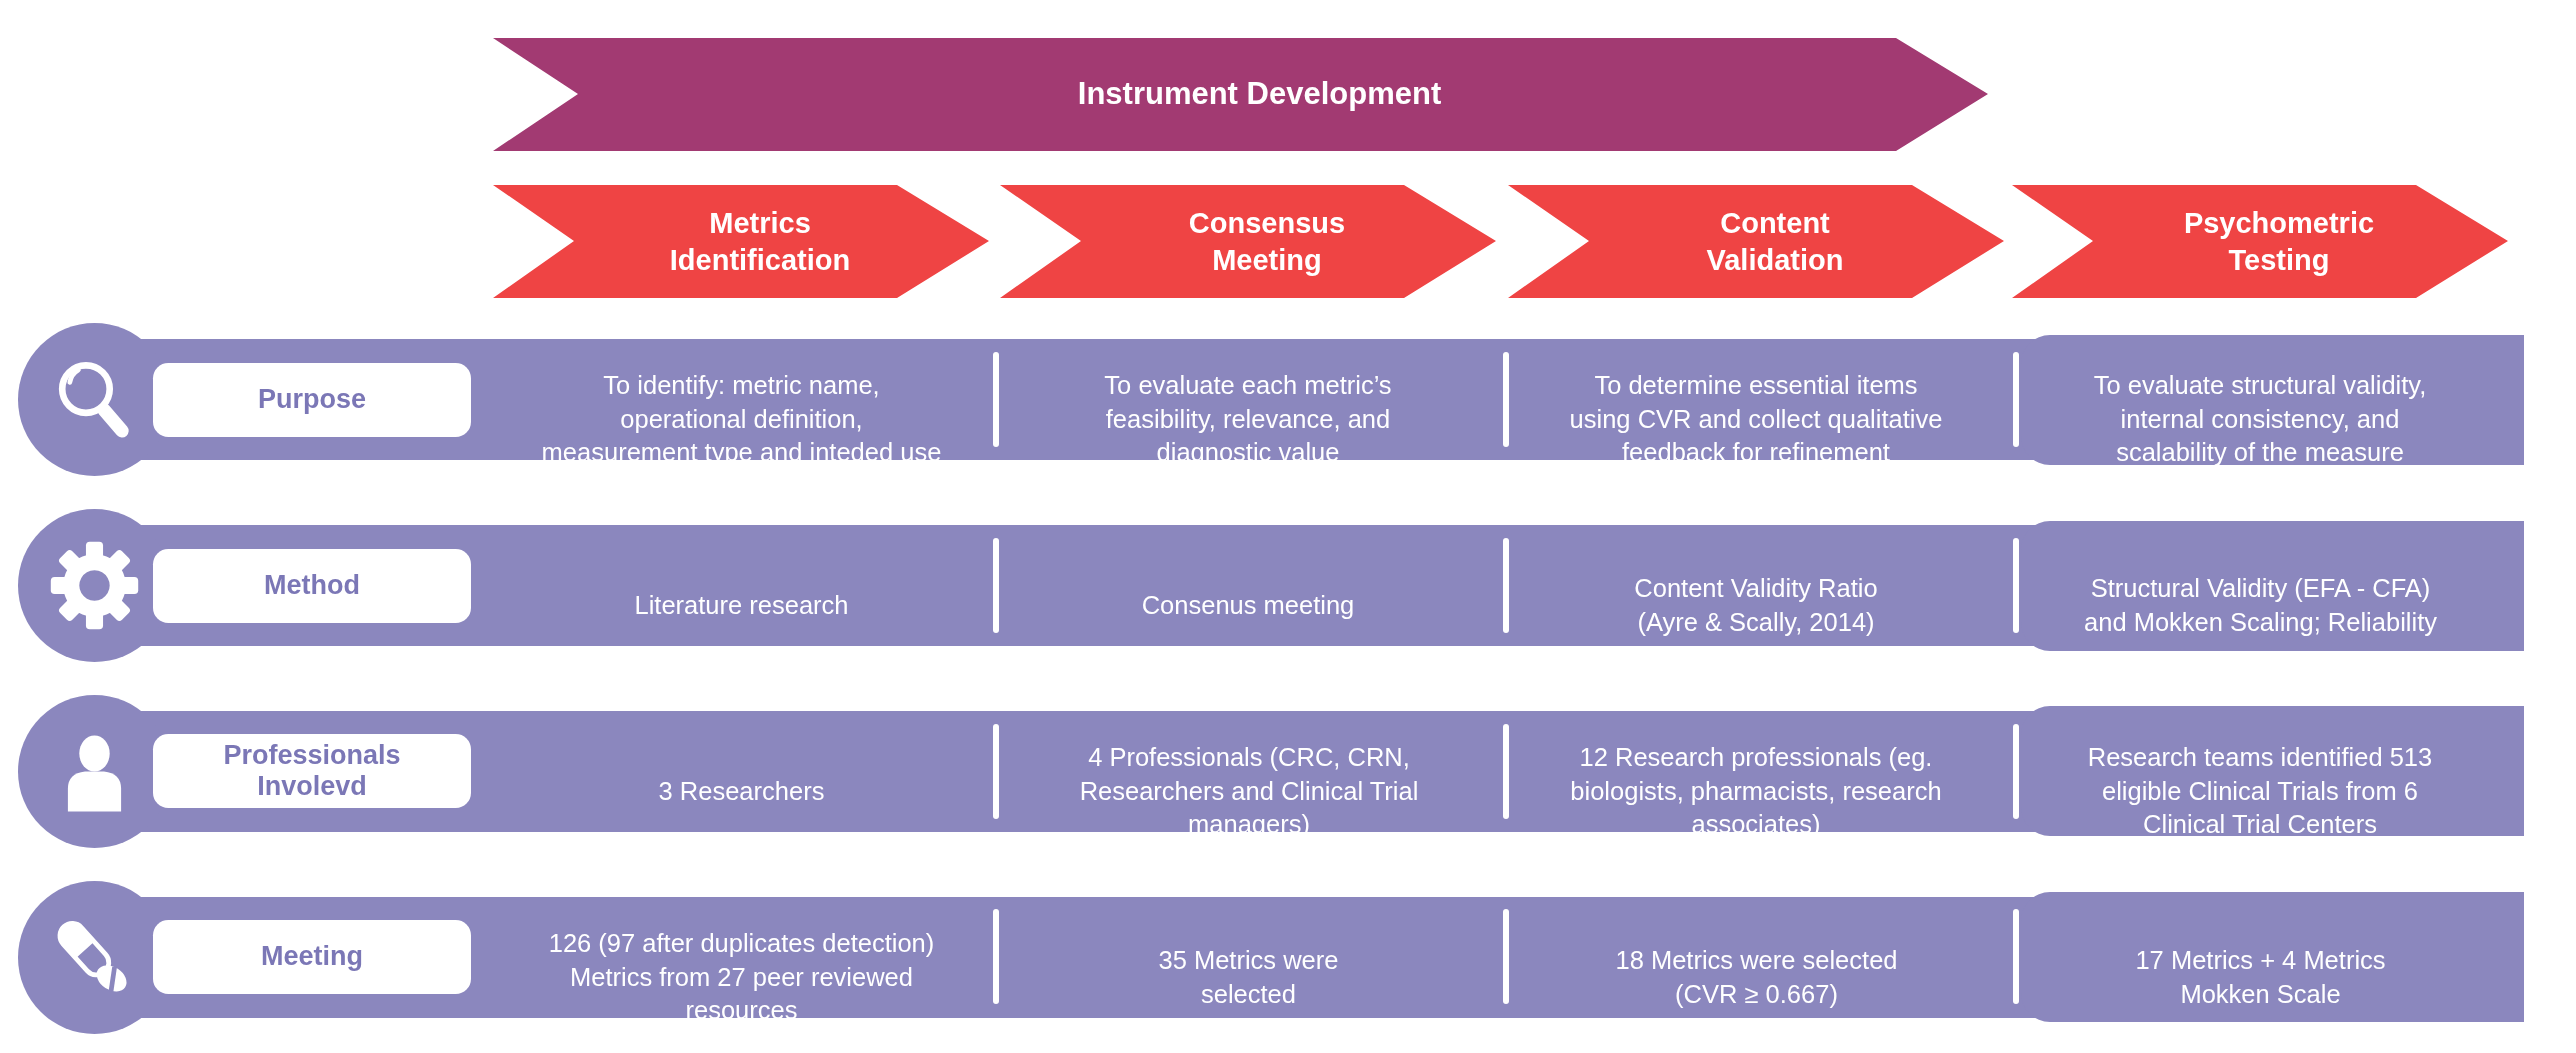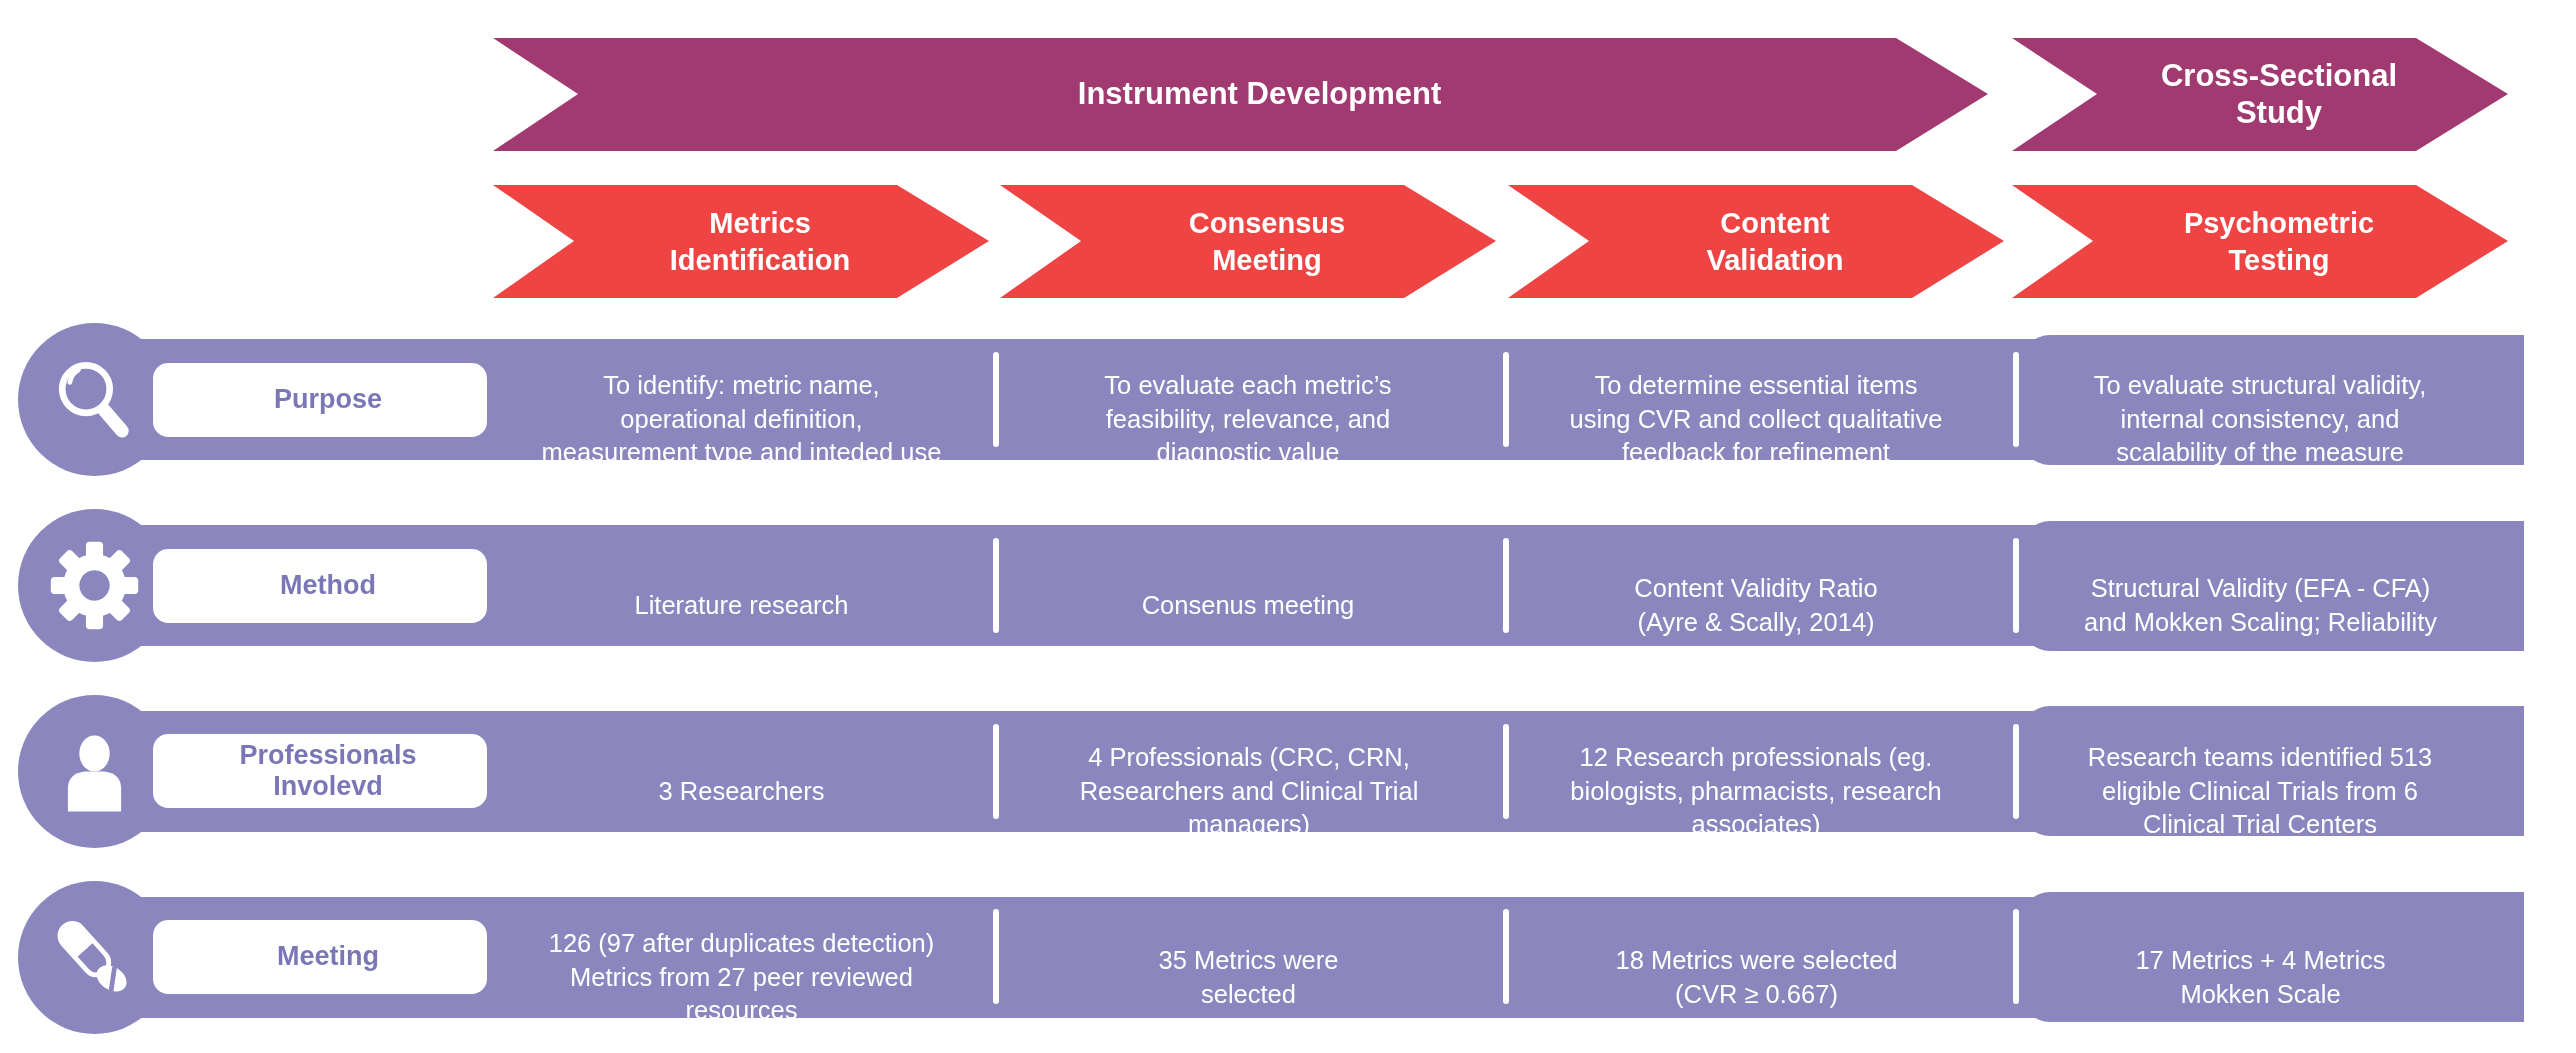--- a/index.html
+++ b/index.html
@@ -25,37 +25,33 @@
   
   .band{position:absolute;left:95px;width:2458px;height:121px;background:#8B87BE;
         border-radius:6.4px 29px 29px 6.4px;}
   .col4-cap{position:absolute;left:2021px;width:532px;height:130px;background:#8B87BE;
         border-radius:29px;}
   .row-circle{position:absolute;left:18px;width:153px;height:153px;border-radius:50%;
         background:#8B87BE;display:flex;align-items:center;justify-content:center;}
   .row-label{position:absolute;left:153px;width:318px;height:74px;background:#ffffff;
         border-radius:15.3px;display:flex;align-items:center;justify-content:center;
         color:#7B77B6;font-size:27px;font-weight:bold;text-align:center;
-        white-space:pre-line;line-height:1.15;padding-left:16px;}
+        white-space:pre-line;line-height:1.15;}
   .divider{position:absolute;width:5.7px;height:95px;background:#ffffff;border-radius:3.2px;}
   .cell{position:absolute;height:121px;display:flex;align-items:center;justify-content:center;
         color:#ffffff;font-size:25.5px;line-height:1.33;text-align:center;white-space:pre-line;margin-top:20px;}
   .icon-svg{width:95px;height:95px;display:block;}
 </style>
 </head>
 <body>
 
 <div id="canvas">
 
   <div class="arrow arrow-main" id="arrow-instrument">
     <span class="txt">Instrument Development</span>
-  </div>
-  <div class="arrow arrow-main" id="arrow-cross">
-    <span class="txt">Cross-Sectional
-Study</span>
   </div>
 
   <div class="arrow arrow-stage" id="stage-0">
     <span class="txt">Metrics
 Identification</span>
   </div>
   <div class="arrow arrow-stage" id="stage-1">
     <span class="txt">Consensus
 Meeting</span>
   </div>

